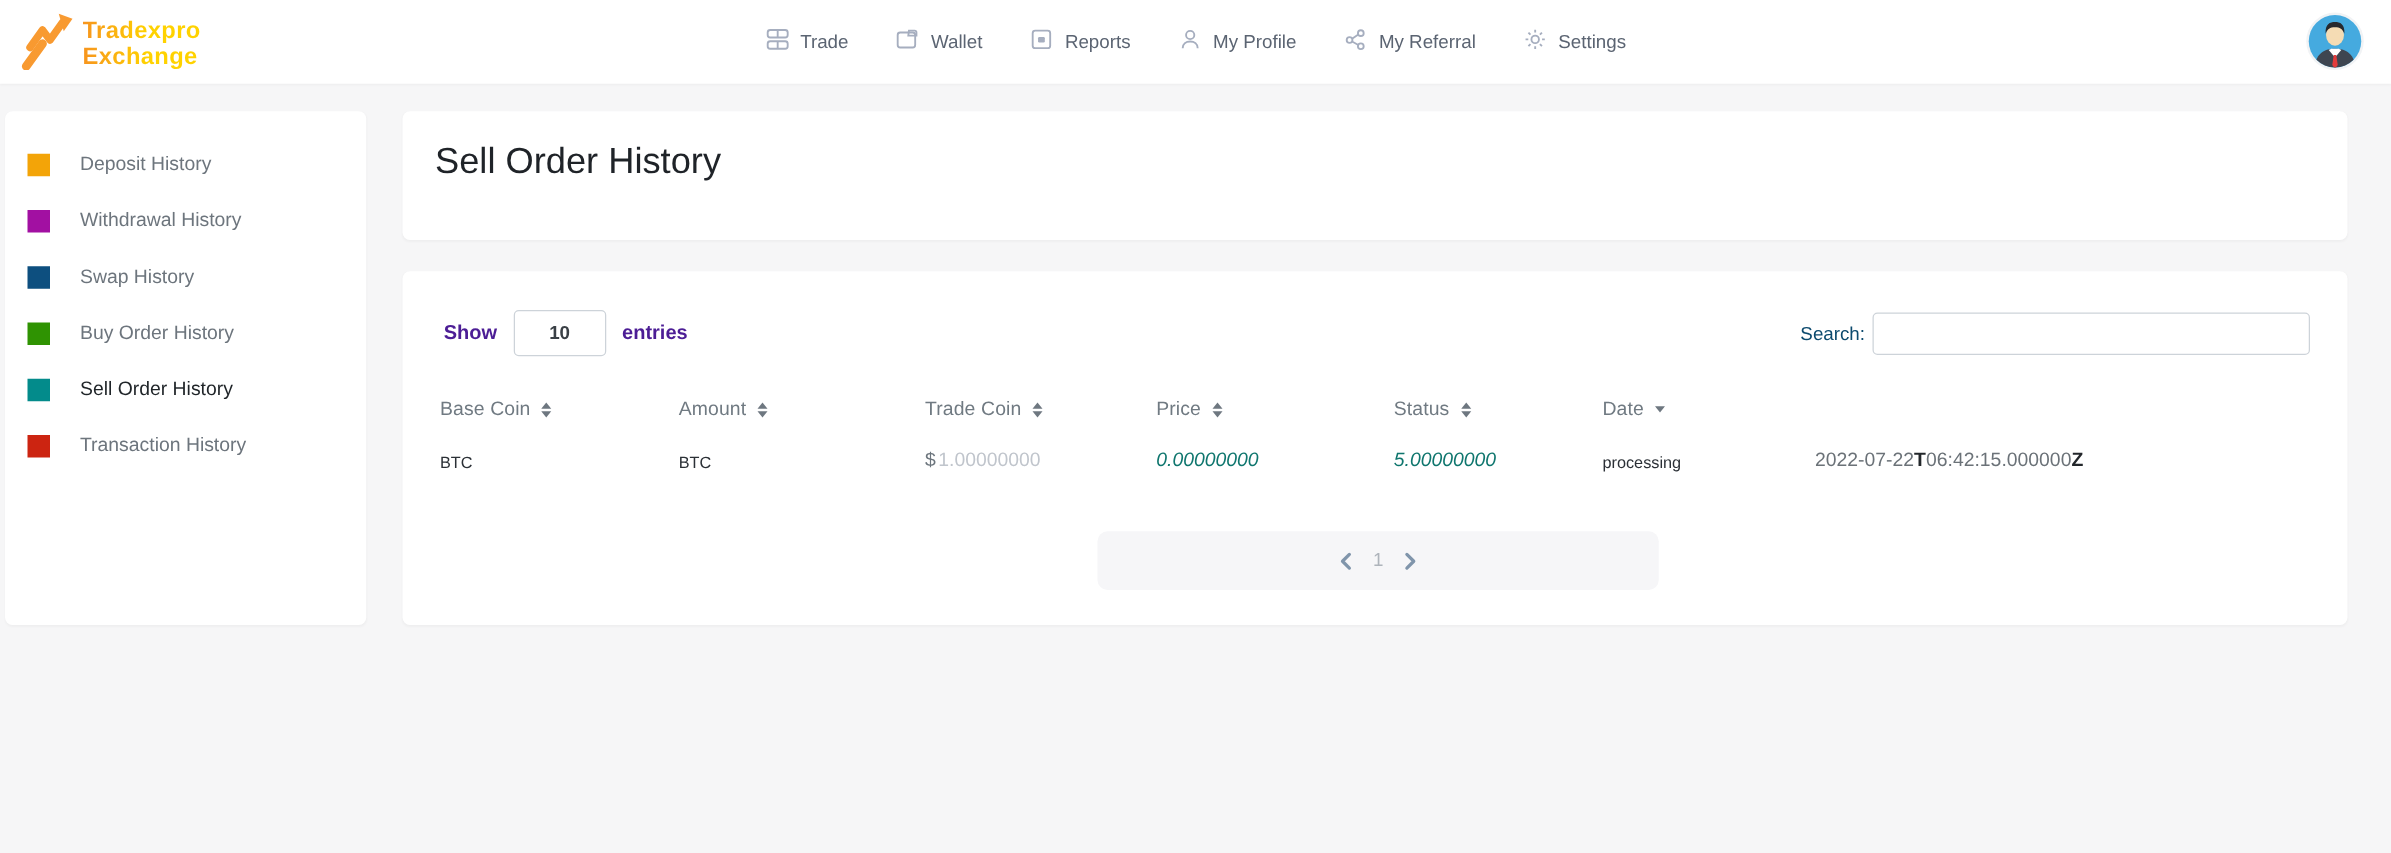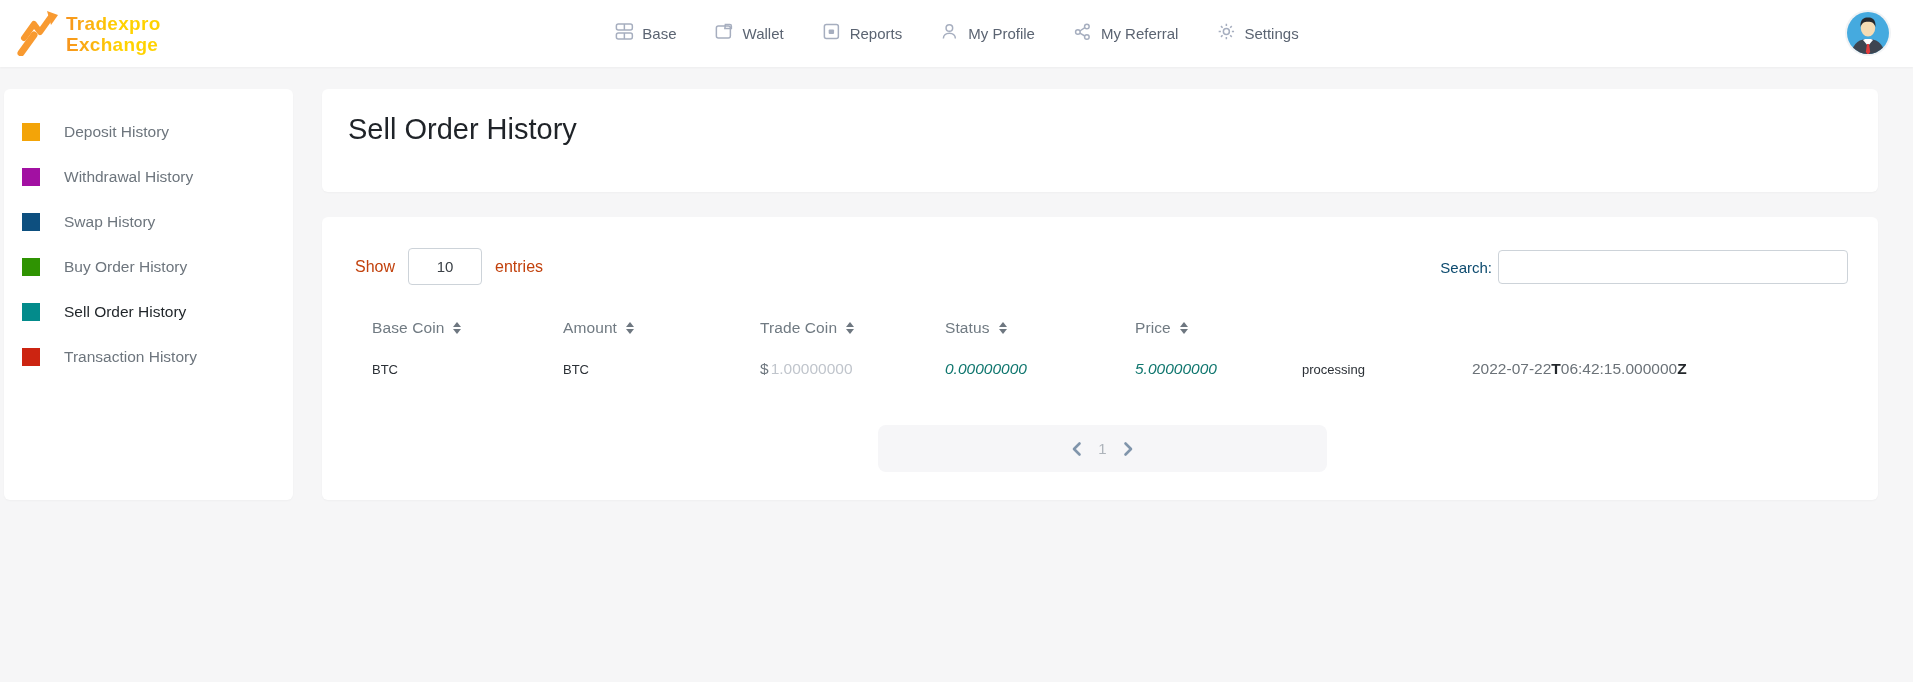--- a/index.html
+++ b/index.html
@@ -46,35 +46,36 @@
   .side-item { display:flex; align-items:center; height:45px; padding-left:18px; cursor:pointer; }
   .side-swatch { width:18px; height:18px; flex:0 0 18px; margin-right:12px; }
   .side-label { font-size:15.5px; color:#6d757d;margin-left:12px; }
   .side-item.active .side-label { color:#1f2428; font-weight:500; }
 
   
   .page-title { padding:24px 0 0 26px; font-size:29px; font-weight:500; color:#1f2328; }
 
   
   .show-group { position:absolute; left:33px; top:31px; display:flex; align-items:center; gap:13px; }
-  .show-label, .entries-label { font-size:16px; font-weight:400; color:#c2410c; }
+  .show-label, .entries-label { font-size:16px; font-weight:700; color:#4c1d95; }
   .entries-input {
     width:74px; height:37px; text-align:center; font-size:15px; color:#3a4046;
     border:1px solid #cdd3d9; border-radius:4px; outline:none;
     font-family:"Liberation Sans","DejaVu Sans",sans-serif;
+    font-weight:bold;
   }
   .search-group { position:absolute; right:30px; top:33px; display:flex; align-items:center; gap:6px; }
   .search-label { font-size:15px; color:#0c4a6e; }
   .search-input {
     width:350px; height:34px; border:1px solid #cdd3d9; border-radius:4px; outline:none;
     padding:0 10px; font-size:15px; font-family:"Liberation Sans","DejaVu Sans",sans-serif;
   }
 
   
-  .data-table { position:absolute; left:36px; right:26px; top:93px; }
+  .data-table { position:absolute; left:16px; right:26px; top:93px; }
   .t-row { display:grid; grid-template-columns:191px 197px 185px 190px 167px 170px auto; }
   .t-head { height:35px; }
   .t-body-row { height:48px; }
   .t-cell { padding-left:14px; display:flex; align-items:center; }
   .h-label { font-size:15.5px; color:#707a82; letter-spacing:.1px; }
   .sort { display:inline-flex; flex-direction:column; gap:2px; margin-left:9px; cursor:pointer; }
   .tri-up   { width:0; height:0; border-left:4.5px solid transparent; border-right:4.5px solid transparent; border-bottom:5.5px solid #6e7780; }
   .tri-down { width:0; height:0; border-left:4.5px solid transparent; border-right:4.5px solid transparent; border-top:5.5px solid #6e7780; }
   .cell-strong { font-size:13px; color:#2b3036; }
   .cell-num { font-size:15.5px; color:#0f766e;font-style:italic; }
@@ -120,21 +121,21 @@
   <div class="nav">
     <div class="nav-item">
       <span>
         <svg width="19" height="19" viewBox="0 0 19 19" fill="none" stroke-width="1.5">
           <rect x="1.5" y="2" width="16" height="6" rx="2" stroke="#a6aebf"></rect>
             <line x1="9.5" y1="2" x2="9.5" y2="8" stroke="#a6aebf"></line>
           <rect x="1.5" y="11" width="16" height="6" rx="2" stroke="#a6aebf"></rect>
             <line x1="9.5" y1="11" x2="9.5" y2="17" stroke="#a6aebf"></line>
         </svg>
       </span>
-      <span class="nav-label">Base</span>
+      <span class="nav-label">Trade</span>
     </div>
     <div class="nav-item">
       <span>
         <svg width="19" height="19" viewBox="0 0 19 19" fill="none" stroke-width="1.5">
           <rect x="1.5" y="4" width="14" height="12" rx="2" stroke="#a6aebf"></rect>
           <path d="M10.5 2.5 h4.5 a1.5 1.5 0 0 1 1.5 1.5 v2.5 h-6.5 z" stroke="#a6aebf"></path>
         </svg>
       </span>
       <span class="nav-label">Wallet</span>
     </div>
@@ -259,30 +260,36 @@
           </span>
       </div>
       <div class="t-cell">
         <span class="h-label">Trade Coin</span>
         <span class="sort">
             <span class="tri-up"></span>
             <span class="tri-down"></span>
           </span>
       </div>
       <div class="t-cell">
+        <span class="h-label">Price</span>
+        <span class="sort">
+            <span class="tri-up"></span>
+            <span class="tri-down"></span>
+          </span>
+      </div>
+      <div class="t-cell">
         <span class="h-label">Status</span>
         <span class="sort">
             <span class="tri-up"></span>
             <span class="tri-down"></span>
           </span>
       </div>
       <div class="t-cell">
-        <span class="h-label">Price</span>
-        <span class="sort">
-            <span class="tri-up"></span>
+        <span class="h-label">Date</span>
+        <span class="sort">
             <span class="tri-down"></span>
           </span>
       </div>
     </div>
 
     <div class="t-row t-body-row">
       <div class="t-cell cell-strong">BTC</div>
       <div class="t-cell cell-strong">BTC</div>
       <div class="t-cell">
         <span class="amount-sign">$</span>

